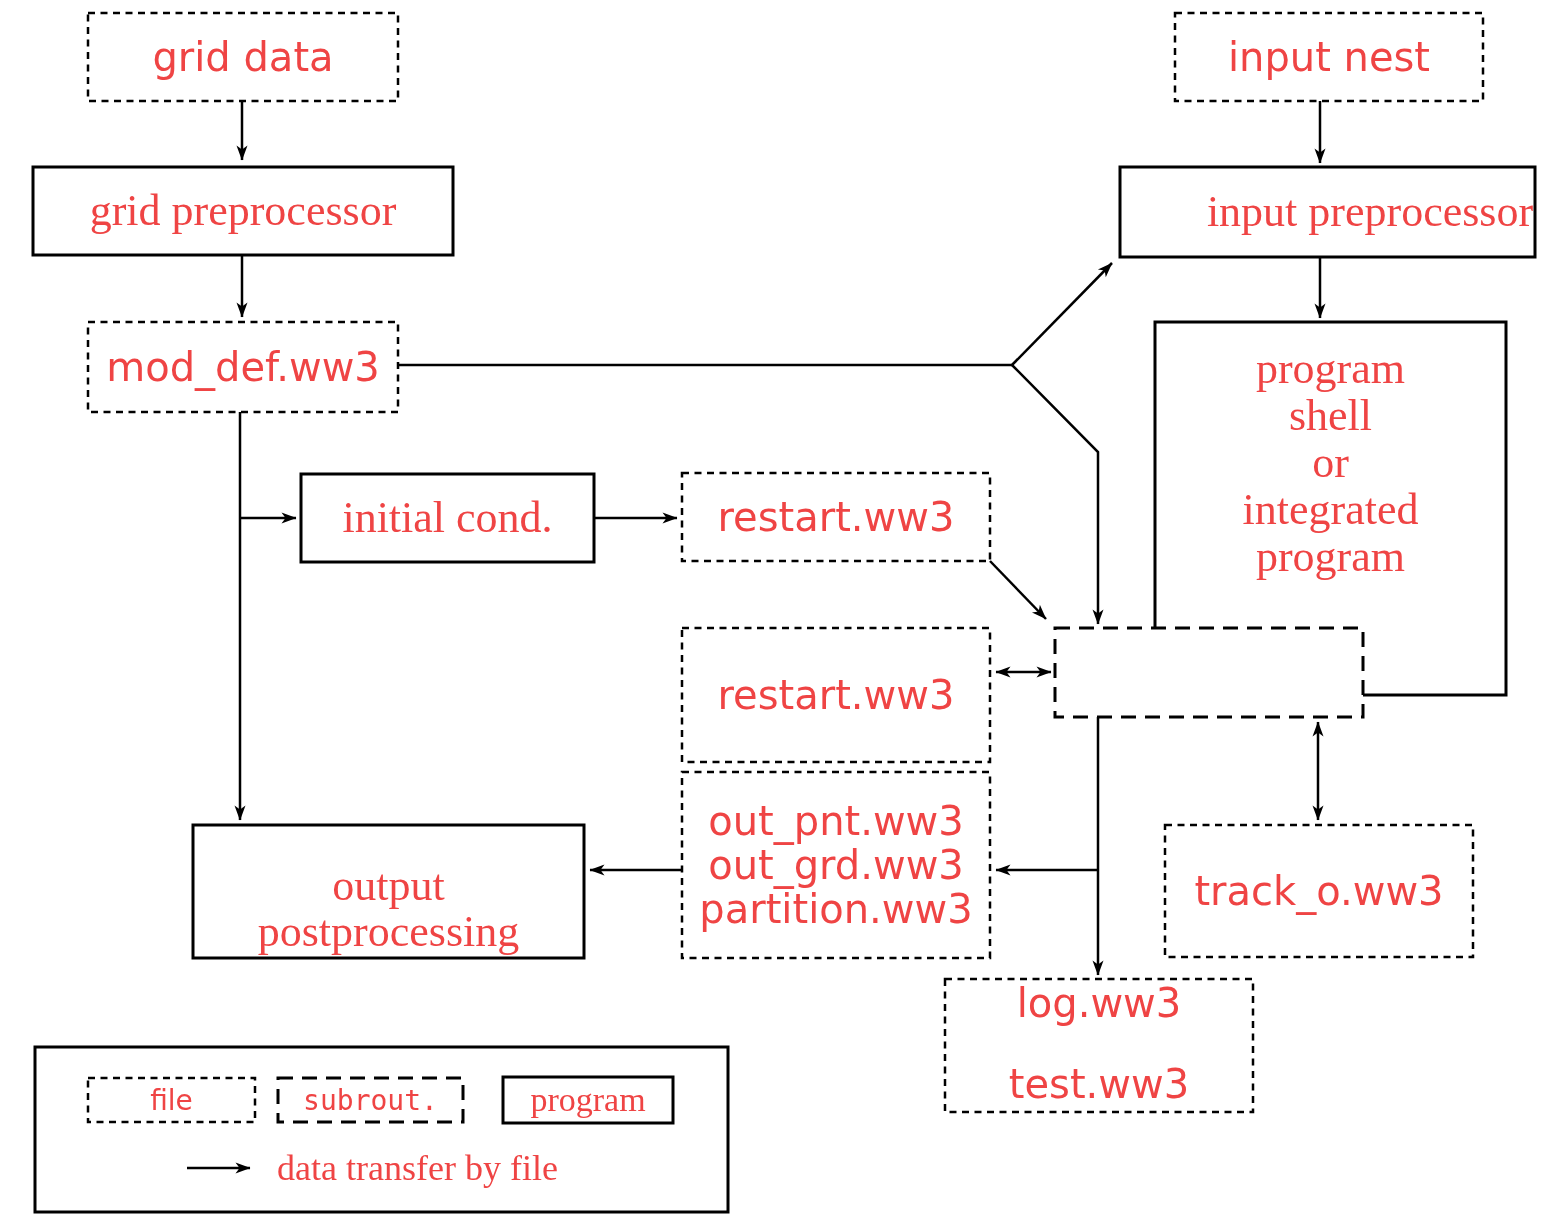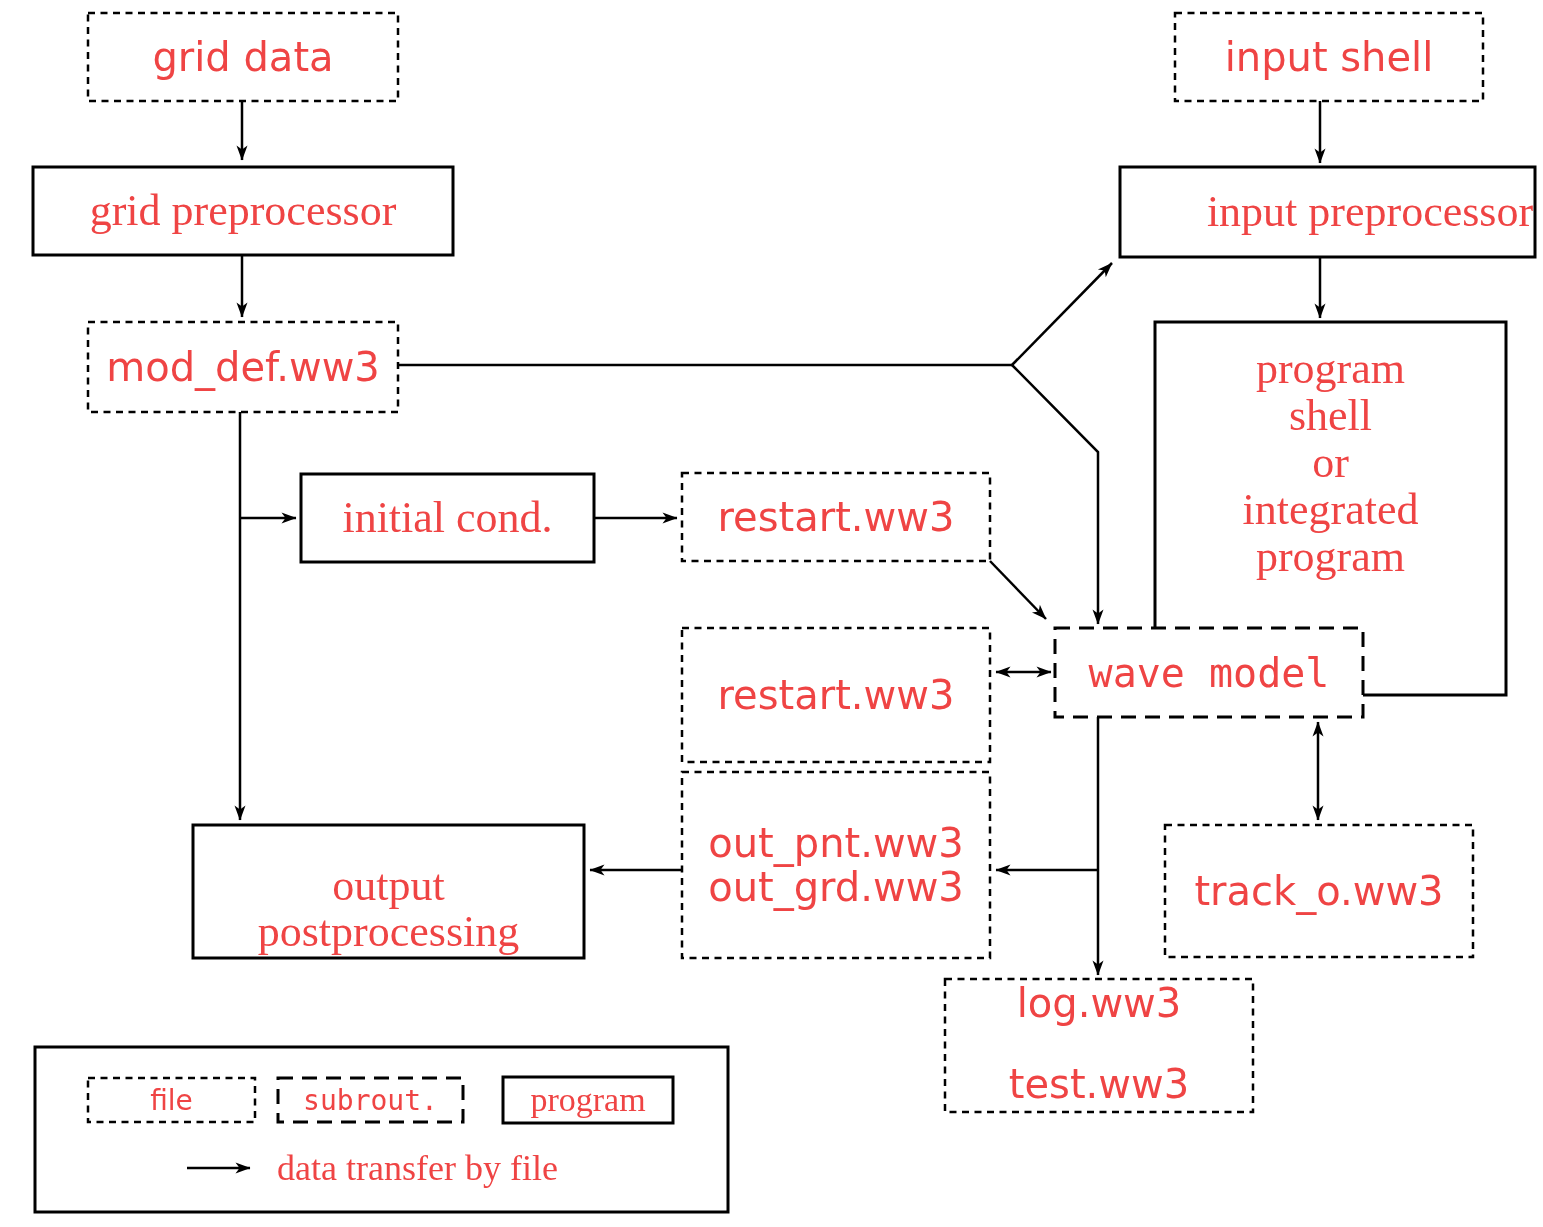--- a/index.html
+++ b/index.html
@@ -72,21 +72,21 @@
     <path class="wire" d="M1318,722 V820" marker-start="url(#ah)" marker-end="url(#ah)"></path>
     <path class="wire" d="M187,1168 H250" marker-end="url(#ah)"></path>
   </svg>
 
   <div class="lbl file-font" style="left:88px;top:13px;width:310px;height:88px;">grid data</div>
 
   <div class="lbl prog-font" style="left:33px;top:167px;width:420px;height:88px;">grid preprocessor</div>
 
   <div class="lbl file-font" style="left:88px;top:322px;width:310px;height:90px;">mod_def.ww3</div>
 
-  <div class="lbl file-font" style="left:1175px;top:13px;width:308px;height:88px;">input shell</div>
+  <div class="lbl file-font" style="left:1175px;top:13px;width:308px;height:88px;">input nest</div>
 
   <div class="lbl prog-font" style="left:1120px;top:167px;width:500px;height:90px;">input preprocessor</div>
 
   <div class="lbl shell-font col" style="left:1155px;top:335px;width:351px;height:255px;">
     <span>program</span>
     <span>shell</span>
     <span>or</span>
     <span>integrated</span>
     <span>program</span>
   </div>
@@ -95,23 +95,23 @@
 
   <div class="lbl file-font" style="left:682px;top:473px;width:308px;height:88px;">restart.ww3</div>
 
   <div class="lbl file-font col" style="left:682px;top:628px;width:308px;height:134px;">
     <span>restart.ww3</span>
   </div>
 
   <div class="lbl file-font col" style="left:682px;top:772px;width:308px;height:186px;">
     <span>out_pnt.ww3</span>
     <span>out_grd.ww3</span>
+    <span>partition.ww3</span>
   </div>
 
-  <div class="lbl mono-font" style="left:1055px;top:628px;width:308px;height:89px;">wave model</div>
 
   <div class="lbl file-font col" style="left:1165px;top:825px;width:308px;height:132px;">
     <span>track_o.ww3</span>
   </div>
 
   <div class="lbl file-font col" style="left:945px;top:977px;width:308px;height:133px;gap:37px;">
     <span>log.ww3</span>
     <span>test.ww3</span>
   </div>
 

